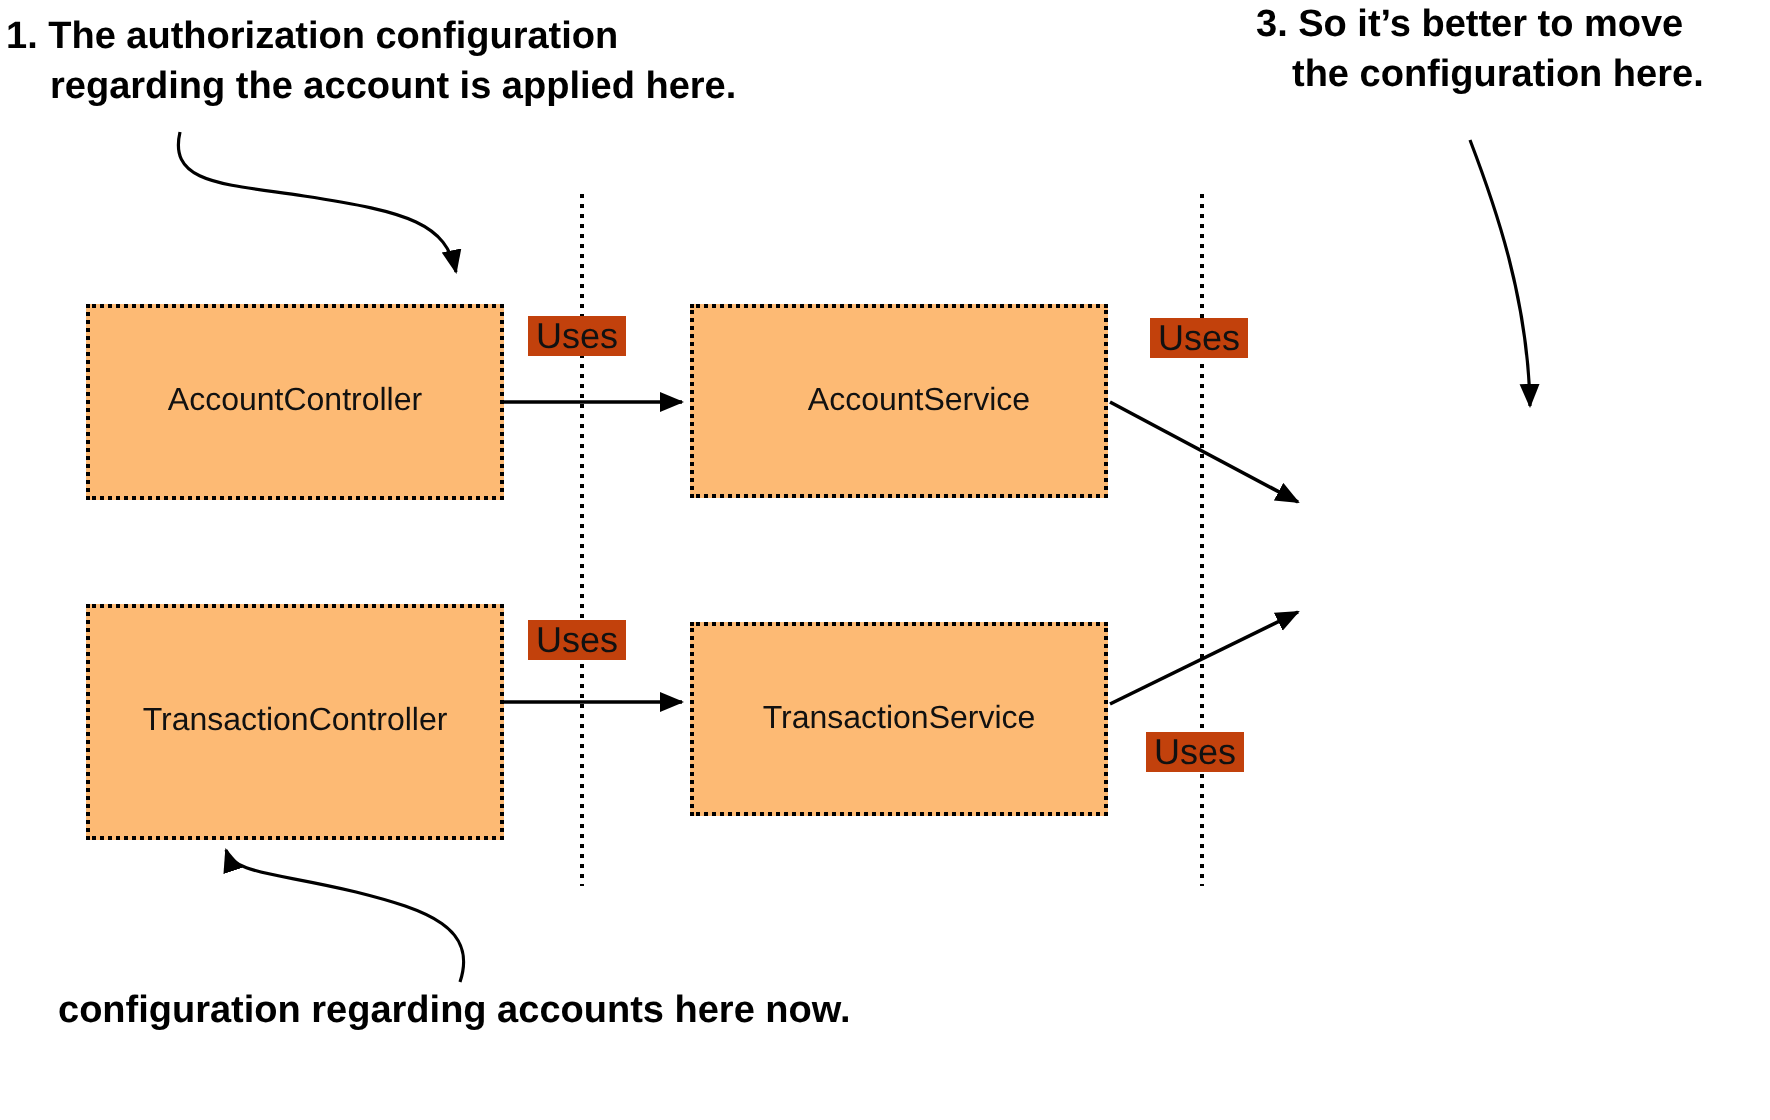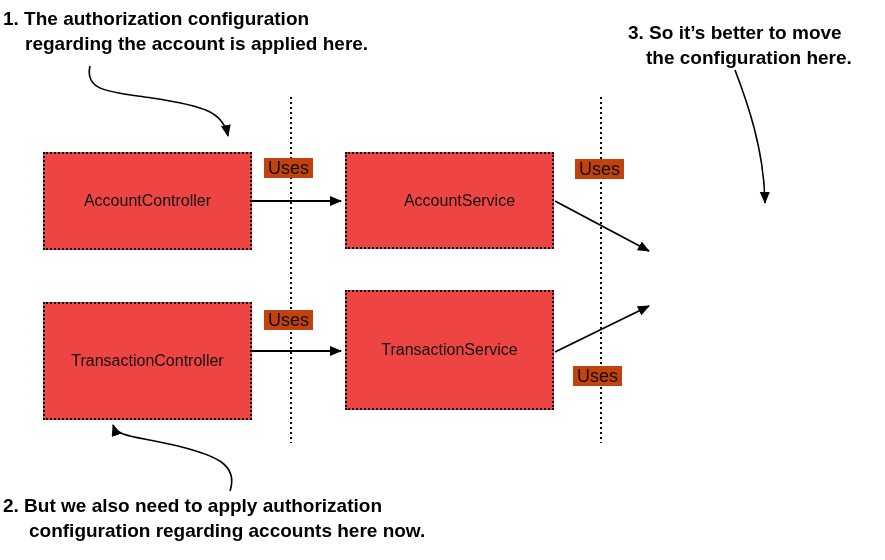--- a/index.html
+++ b/index.html
@@ -6,32 +6,32 @@
   .canvas{
     position:relative;
     width:885px;height:560px;
     background:#ffffff;
     font-family:"Liberation Sans",sans-serif;
     overflow:hidden;
   }
   svg.connectors{position:absolute;left:0;top:0;z-index:1;}
   .node{
     position:absolute;
-    background:#ef4444;
+    background:#fdba74;
     border:2px dotted #000000;
     display:flex;align-items:center;justify-content:center;
     box-sizing:border-box;
     z-index:2;
     font-size:16px;color:#111111;
     text-align:center;
   }
   .node-account-controller   {left:43px; top:152px;width:209px;height:98px;}
   .node-account-service      {left:345px;top:152px;width:209px;height:97px;padding-left:20px;}
   .node-transaction-controller{left:43px;top:302px;width:209px;height:118px;}
-  .node-transaction-service  {left:345px;top:290px;width:209px;height:120px;}
+  .node-transaction-service  {left:345px;top:311px;width:209px;height:97px;}
   .node-account-repository   {left:654px;top:227px;width:209px;height:100px;}
   .uses-label{
     position:absolute;z-index:3;
     background:#c2410c;
     font-size:18px;color:#111111;
     padding:1px 4px;
     line-height:1;
   }
   .uses-1{left:264px;top:158px;}
   .uses-2{left:575px;top:159px;}
@@ -42,21 +42,21 @@
     font-weight:bold;
     font-size:19px;line-height:25px;
     color:#000000;
     white-space:nowrap;
   }
   .annotation .line{display:block;}
   .ann-1{left:3px;top:6px;}
   .ann-1 .line-2{margin-left:22px;}
   .ann-2{left:3px;top:493px;}
   .ann-2 .line-2{margin-left:26px;}
-  .ann-3{left:628px;top:20px;}
+  .ann-3{left:628px;top:0;}
   .ann-3 .line-2{margin-left:18px;}
 </style>
 </head>
 <body>
 
 <div class="canvas">
 
   <svg class="connectors" width="885" height="560" viewBox="0 0 885 560">
     <defs>
       <marker id="arrow" markerUnits="userSpaceOnUse" markerWidth="14" markerHeight="12" refX="11" refY="5" orient="auto">
@@ -93,21 +93,20 @@
   <span class="uses-label uses-1">Uses</span>
   <span class="uses-label uses-2">Uses</span>
   <span class="uses-label uses-3">Uses</span>
   <span class="uses-label uses-4">Uses</span>
 
   <div class="annotation ann-1">
     <span class="line line-1">1. The authorization configuration</span>
     <span class="line line-2">regarding the account is applied here.</span>
   </div>
   <div class="annotation ann-2">
-    <span class="line line-1">2. But we also need to apply authorization</span>
     <span class="line line-2">configuration regarding accounts here now.</span>
   </div>
   <div class="annotation ann-3">
     <span class="line line-1">3. So it’s better to move</span>
     <span class="line line-2">the configuration here.</span>
   </div>
 
 </div>
 
 </body></html>

